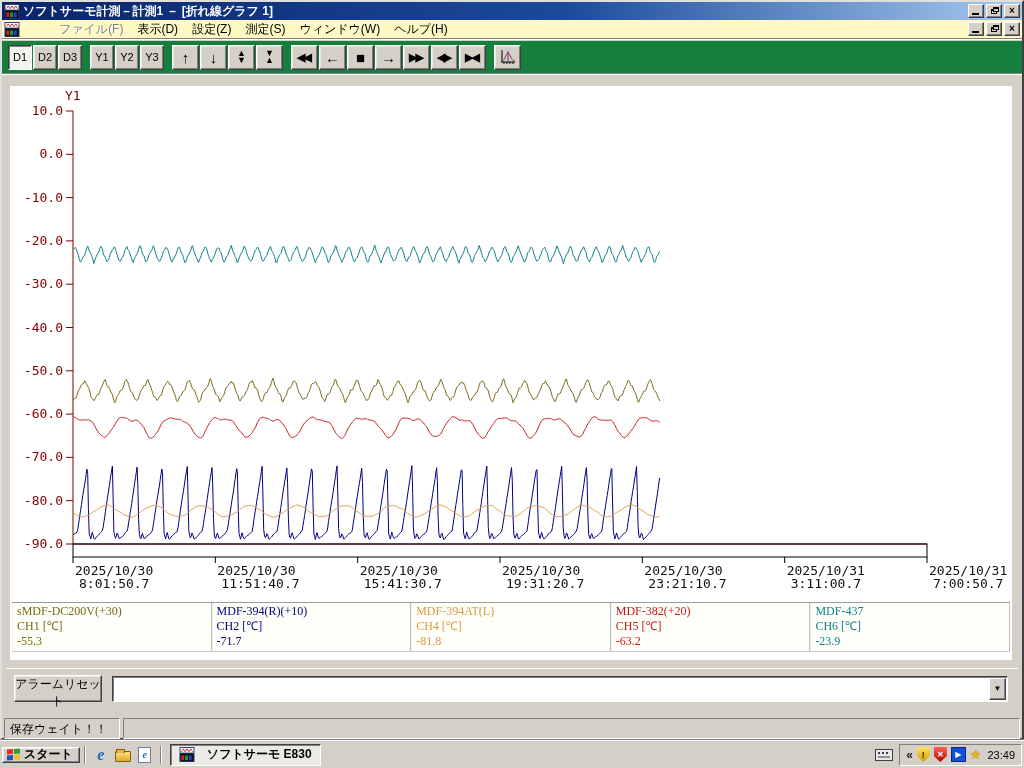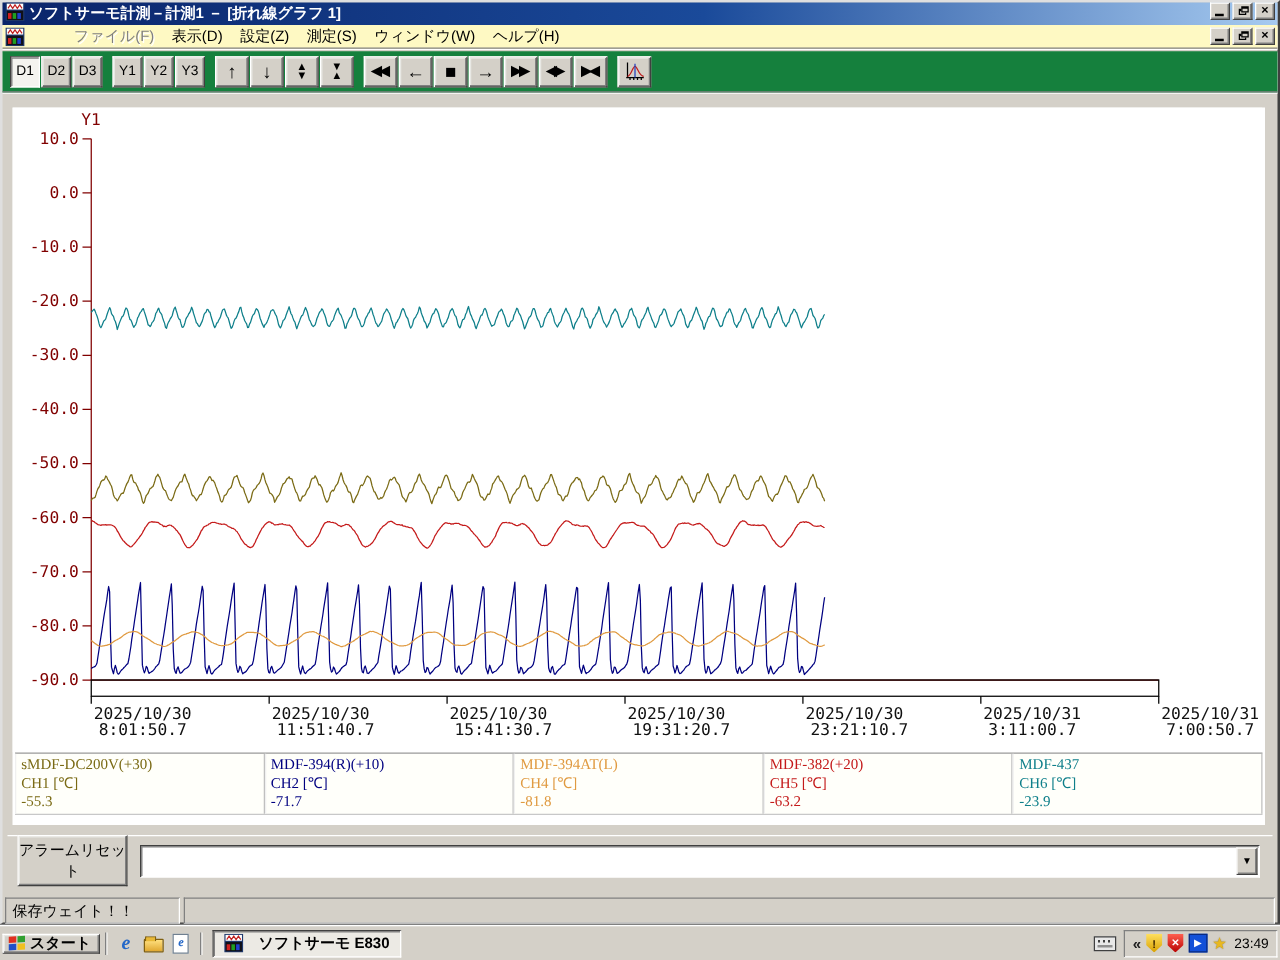--- a/index.html
+++ b/index.html
@@ -5,21 +5,21 @@
   * { margin:0; padding:0; box-sizing:border-box; }
   html,body { width:1024px; height:768px; overflow:hidden; }
   body { font-family:"Liberation Sans", sans-serif; background:#d4d0c8; position:relative; }
 
   .app-window { position:absolute; left:0; top:0; width:1024px; height:740px;
     background:#d4d0c8; border:2px solid; border-color:#dfdfdf #404040 #404040 #dfdfdf; }
 
   
   .titlebar { position:absolute; left:0; top:0; right:0; height:18px;
     background:linear-gradient(90deg,#0a246a 0%,#1a4a9a 55%,#a6caf0 100%);
-    display:flex; align-items:flex-start; padding:0 2px; }
+    display:flex; align-items:center; padding:0 2px; }
   .titlebar .title { color:#fff; font-size:12px; font-weight:bold; margin-left:3px; flex:1;
     white-space:nowrap; overflow:hidden; }
   .appicon { width:16px; height:15px; display:inline-block; flex:0 0 auto; }
   .winbtns { display:flex; gap:2px; }
   .winbtn { width:16px; height:14px; background:#d4d0c8; border:1px solid;
     border-color:#fff #404040 #404040 #fff; box-shadow:inset -1px -1px 0 #808080;
     position:relative; display:flex; align-items:center; justify-content:center;
     font-size:10px; font-weight:bold; color:#000; line-height:1; }
   .glyph-min { position:absolute; left:3px; bottom:2px; width:7px; height:2px; background:#000; }
   .glyph-restore { position:absolute; left:4px; top:2px; width:7px; height:7px; }
@@ -57,36 +57,36 @@
   #plot-svg { display:block; }
   .legend { position:absolute; left:2px; right:2px; top:516px; height:50px;
     display:flex; border-top:1px solid #9a9a9a; border-bottom:1px solid #c8c8c8; background:#fffffa; }
   .legend-cell { flex:1 1 0; border-right:1px solid #c0c0c0; border-left:1px solid #f0f0f0;
     padding:1px 4px; font-family:Liberation Serif, serif;
     font-size:12px; line-height:15px; white-space:nowrap; overflow:hidden; }
 
   
   .alarm-row { position:absolute; left:4px; top:666px; right:4px; height:40px;
     border-top:1px solid #fff; display:flex; align-items:center; }
-  .alarm-btn { margin-left:8px; width:88px; height:41px; background:#d4d0c8;
+  .alarm-btn { margin-left:8px; width:88px; height:27px; background:#d4d0c8;
     border:1px solid; border-color:#fff #404040 #404040 #fff; box-shadow:inset -1px -1px 0 #808080, inset 1px 1px 0 #e8e8e4;
     font-size:12px; color:#000; font-family:"Liberation Sans",sans-serif; }
   .combo { margin-left:10px; margin-right:10px; flex:1; height:26px; background:#fff;
     border:1px solid; border-color:#404040 #fff #fff #404040; box-shadow:inset 1px 1px 0 #808080;
     position:relative; }
   .combo-arrow { position:absolute; right:1px; top:1px; bottom:1px; width:17px; background:#d4d0c8;
     border:1px solid; border-color:#fff #404040 #404040 #fff; box-shadow:inset -1px -1px 0 #808080;
     display:flex; align-items:center; justify-content:center; font-size:8px; color:#000; }
 
   
   .statusbar { position:absolute; left:2px; right:2px; top:714px; height:23px;
     display:flex; gap:3px; align-items:stretch; padding-top:2px; }
   .status-panel { border:1px solid; border-color:#808080 #fff #fff #808080;
     font-size:12px; color:#000; padding:2px 5px; white-space:nowrap; }
-  .status-panel.p1 { width:140px; }
+  .status-panel.p1 { width:116px; }
   .status-panel.p2 { flex:1; }
 
   
   .taskbar { position:absolute; left:0; bottom:0; width:1024px; height:28px; background:#d4d0c8;
     border-top:1px solid #fff; box-shadow:0 -1px 0 #808080; display:flex; align-items:center;
     padding:0 2px; }
   .start-btn { height:16px; display:flex; align-items:center; gap:3px; padding:0 6px 0 4px;
     background:#d4d0c8; border:1px solid; border-color:#fff #404040 #404040 #fff;
     box-shadow:inset -1px -1px 0 #808080, inset 1px 1px 0 #e8e8e4;
     font-size:12px; font-weight:bold; color:#000; }

